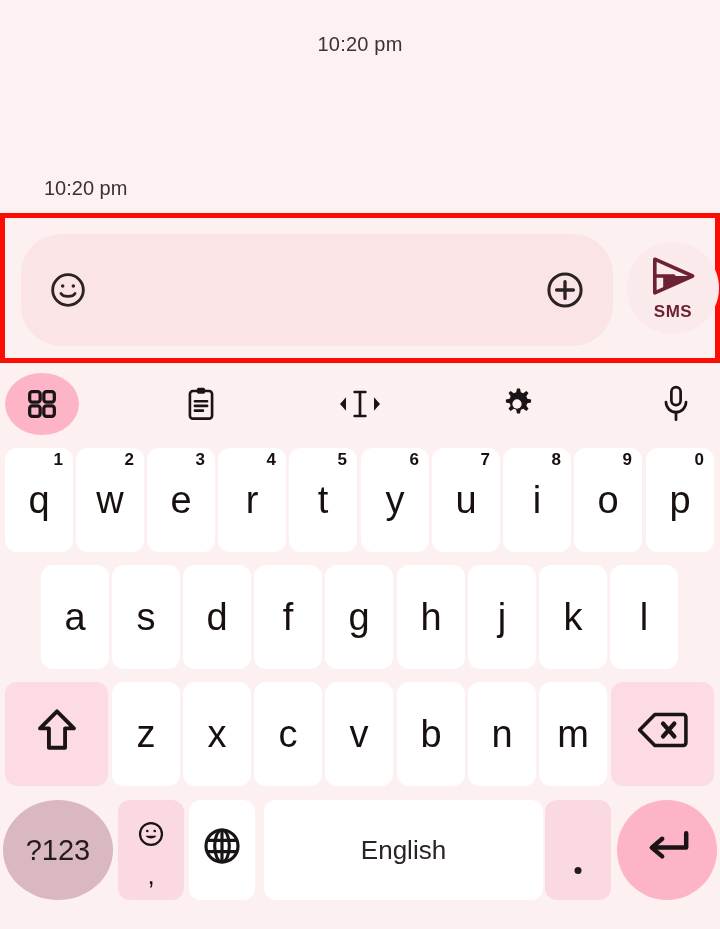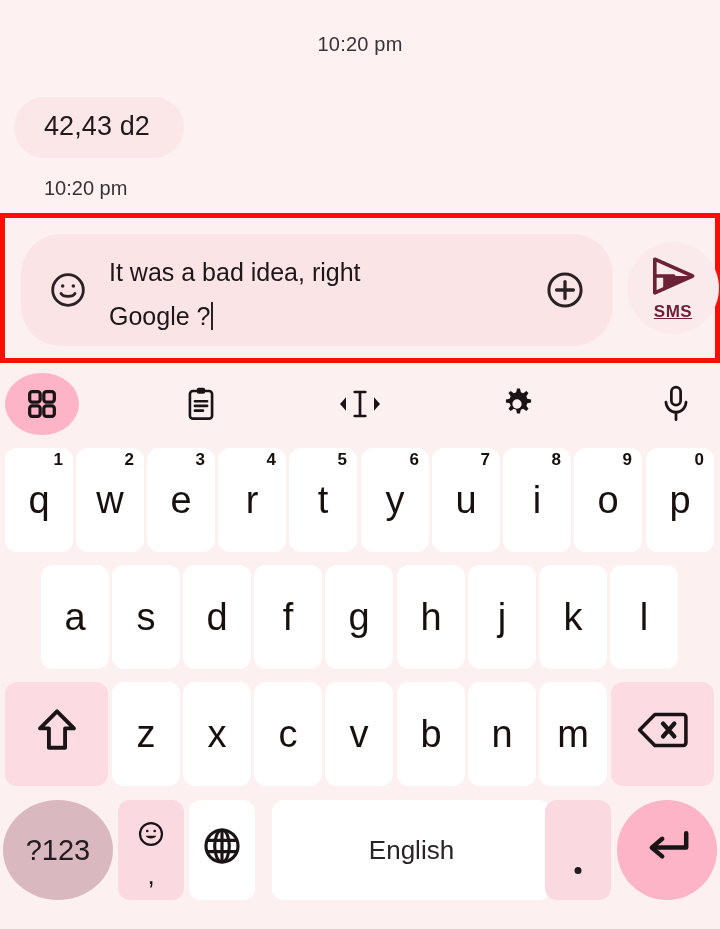--- a/index.html
+++ b/index.html
@@ -136,21 +136,20 @@
     flex-direction: column;
     align-items: center;
     justify-content: center;
   }
   #send-btn .send-label {
     font-size: 17px;
     font-weight: bold;
     color: #6d2134;
     letter-spacing: .5px;
     margin-top: 1px;
-    text-decoration: underline;
   }
 
   
   #kb-toolbar {
     position: absolute;
     left: 0;
     top: 363px;
     width: 720px;
     height: 82px;
     background: #fdf0f1;
@@ -240,43 +239,37 @@
   .numsym-label { font-size: 29px; color: #231b1d; }
 </style>
 </head>
 <body>
 
 <div id="screen">
 
   <div id="conversation">
     <div class="conv-time-header">10:20 pm</div>
 
-    <div class="msg-row">
-      <div class="msg-bubble">
-        <span class="msg-text">42,43 d2</span>
-      </div>
-    </div>
 
     <div class="msg-timestamp">10:20 pm</div>
   </div>
 
   <div id="compose-highlight">
 
     <div id="compose-bar">
 
       <span class="emoji-btn">
         <svg width="40" height="40" viewBox="0 0 24 24" fill="none" stroke="#2a2224" stroke-width="1.7">
           <circle cx="12" cy="12" r="9.2"></circle>
           <circle cx="8.8" cy="9.6" r="1.05" fill="#2a2224" stroke="none"></circle>
           <circle cx="15.2" cy="9.6" r="1.05" fill="#2a2224" stroke="none"></circle>
           <path d="M7.8 14.1 C9.2 16.4 14.8 16.4 16.2 14.1" stroke-linecap="round"></path>
         </svg>
       </span>
 
-      <div class="compose-text"><span>It was a bad idea, right</span><br><span>Google ?</span><span class="caret"></span></div>
 
       <span class="plus-btn">
         <svg width="42" height="42" viewBox="0 0 24 24" fill="none" stroke="#2a2224" stroke-width="1.7">
           <circle cx="12" cy="12" r="9.2"></circle>
           <path d="M12 7.2 V16.8 M7.2 12 H16.8" stroke-linecap="round" stroke-width="1.9"></path>
         </svg>
       </span>
     </div>
 
     <div id="send-btn">
@@ -478,21 +471,21 @@
       <div class="key" style="left:189px;width:66px;height:100px;">
         <span>
           <svg width="40" height="40" viewBox="0 0 24 24" fill="none" stroke="#1b1416" stroke-width="1.9">
             <circle cx="12" cy="12" r="9.6"></circle>
             <ellipse cx="12" cy="12" rx="4.4" ry="9.6"></ellipse>
             <path d="M2.6 8.6 H21.4 M2.6 15.4 H21.4 M12 2.4 V21.6"></path>
           </svg>
         </span>
       </div>
 
-      <div class="key" style="left:272px;width:279px;height:100px;">
+      <div class="key" style="left:264px;width:279px;height:100px;">
         <span class="space-label">English</span>
       </div>
 
       <div class="key pink2" style="left:545px;width:66px;height:100px;">
         <span class="period-dot"></span>
       </div>
 
       <div class="key rose round" style="left:617px;width:100px;height:100px;">
         <span>
           <svg width="48" height="42" viewBox="0 0 30 26" fill="none" stroke="#1b1416" stroke-width="2.8" stroke-linecap="round" stroke-linejoin="round">

